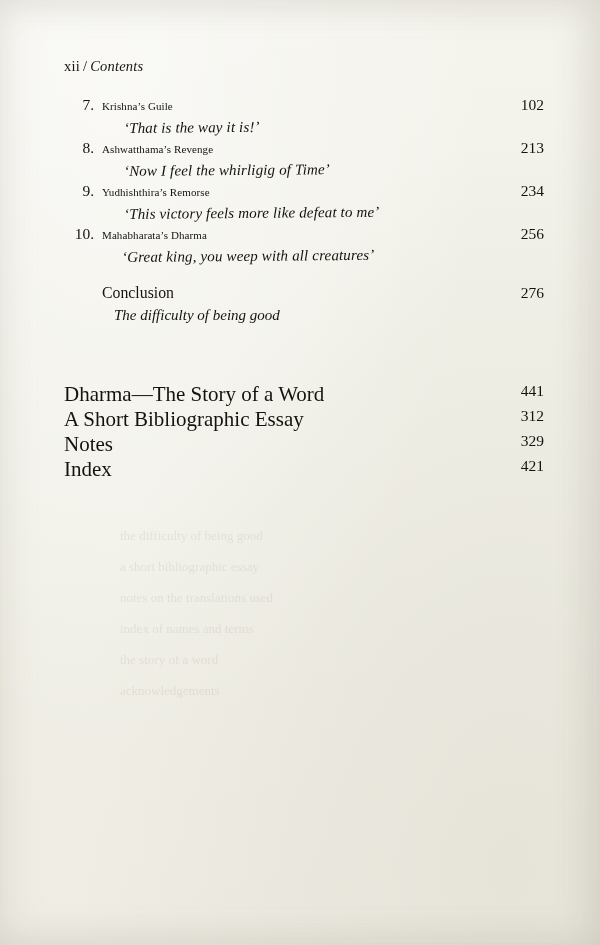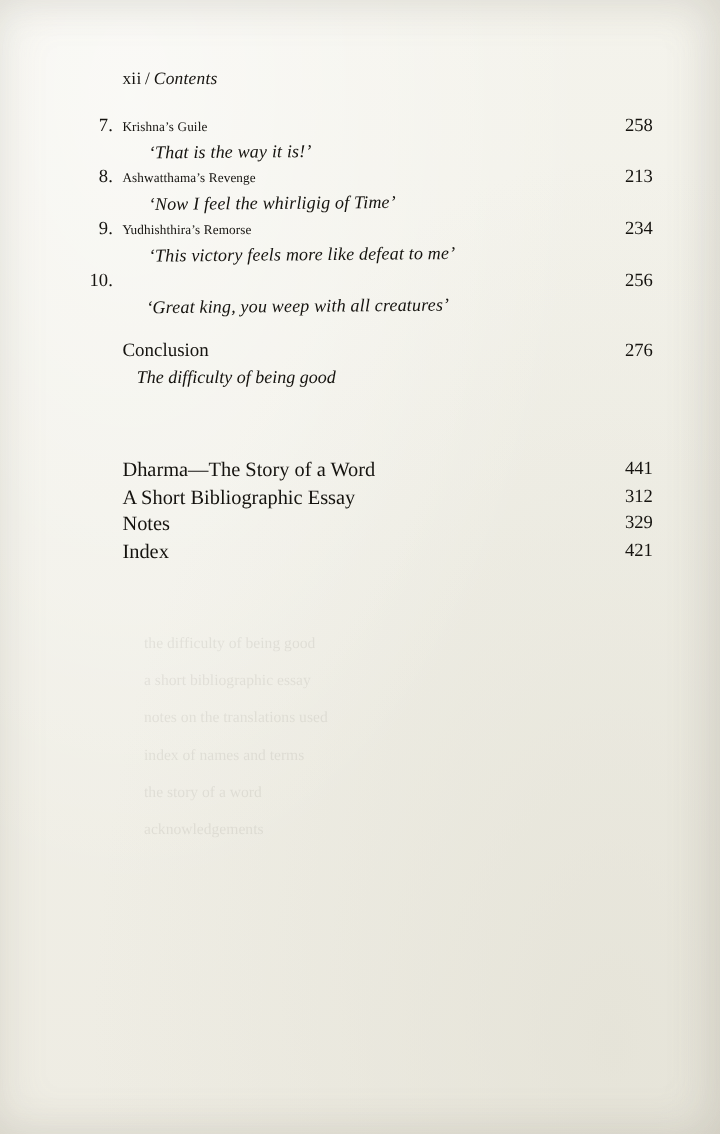--- a/index.html
+++ b/index.html
@@ -32,21 +32,20 @@
   }
 
   
   .running-head {
     position: absolute;
     left: 64px;
     top: 58px;
     font-size: 14.5px;
     letter-spacing: 0.2px;
     white-space: nowrap;
-    margin-left: 38px;
   }
   .running-head .folio {
     font-style: normal;
   }
   .running-head .slash {
     font-style: normal;
     padding: 0 3px;
   }
   .running-head .label {
     font-style: italic;
@@ -124,22 +123,21 @@
     position: absolute;
     left: 64px;
     top: 382px;
     width: 480px;
   }
   .back-matter .row {
     position: relative;
     min-height: 22.5px;
   }
   .back-matter .row .title {
-    margin-left: 38px;
-    font-size: 17px;
+    font-size: 21px;
     display: inline-block;
   }
   .back-matter .row .page-no {
     position: absolute;
     right: 0;
     font-size: 15.5px;
     width: 34px;
     text-align: right;
   }
 
@@ -166,40 +164,41 @@
 
   <div class="running-head">
     <span class="folio">xii</span><span class="slash">/</span><span class="label">Contents</span>
   </div>
 
   <div class="toc">
 
     <div class="entry">
       <span class="num">7.</span>
       <span class="title">Krishna’s Guile</span>
-      <span class="page-no">258</span>
+      <span class="page-no">102</span>
     </div>
     <div class="sub">‘That is the way it is!’</div>
 
     <div class="entry">
       <span class="num">8.</span>
       <span class="title">Ashwatthama’s Revenge</span>
       <span class="page-no">213</span>
     </div>
     <div class="sub">‘Now I feel the whirligig of Time’</div>
 
     <div class="entry">
       <span class="num">9.</span>
       <span class="title">Yudhishthira’s Remorse</span>
       <span class="page-no">234</span>
     </div>
     <div class="sub">‘This victory feels more like defeat to me’</div>
 
     <div class="entry">
       <span class="num">10.</span>
+      <span class="title">Mahabharata’s Dharma</span>
       <span class="page-no">256</span>
     </div>
     <div class="sub tight">‘Great king, you weep with all creatures’</div>
 
     <div class="plain-entry" style="margin-top:16px;">
       <span class="title">Conclusion</span>
       <span class="page-no">276</span>
     </div>
     <div class="plain-entry">
       <span class="sub-plain">The difficulty of being good</span>

